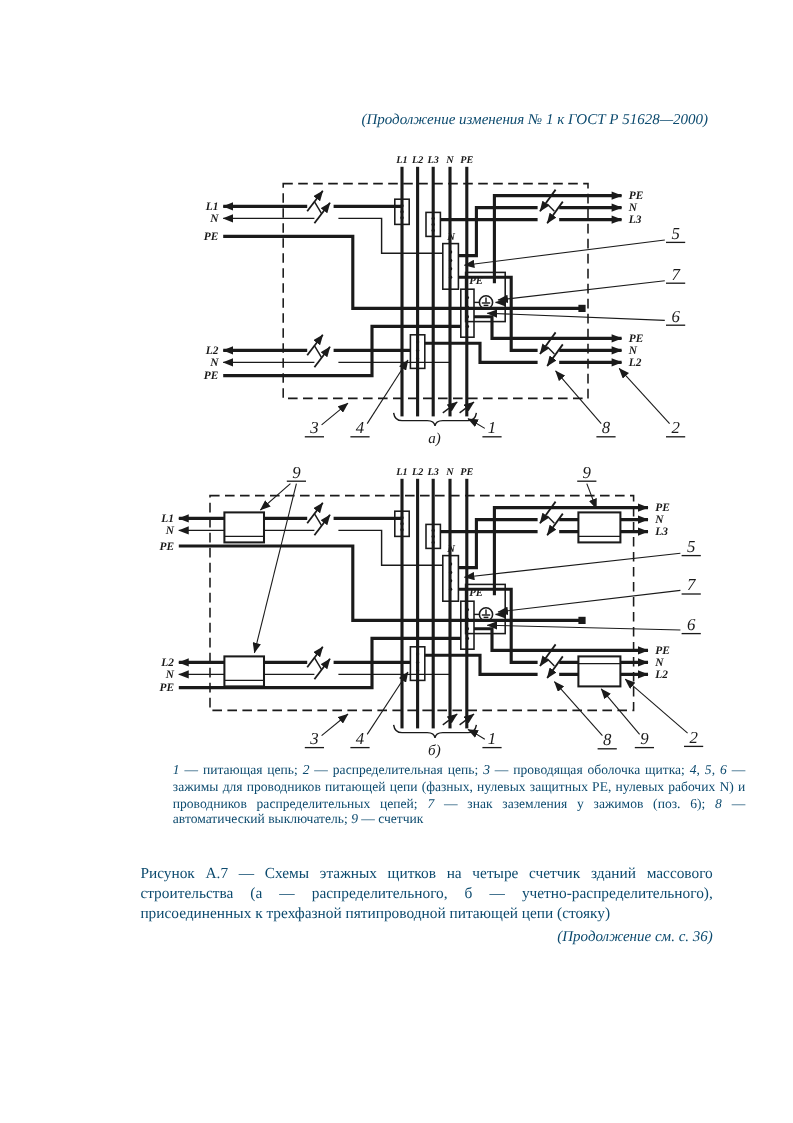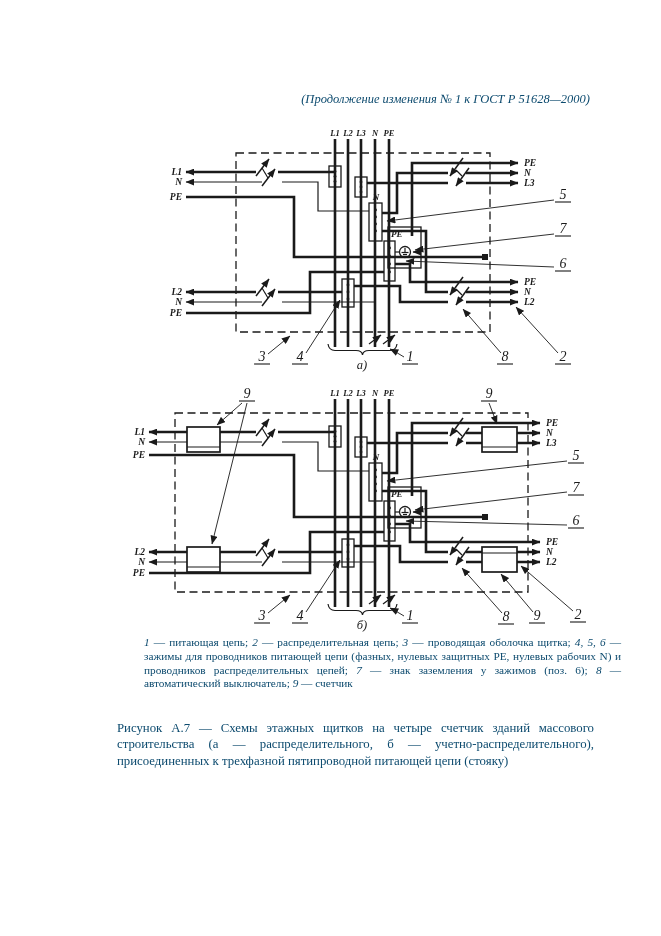--- a/index.html
+++ b/index.html
@@ -366,14 +366,15 @@
         <path class="ul" d="M570,622 H586"></path>
           <path class="ld" d="M573,611 L521,566" marker-end="url(#ah)"></path>
       </g>
     </g>
   </svg>
 
   <div class="legend"><i>1</i> — питающая цепь; <i>2</i> — распределительная цепь; <i>3</i> — проводящая оболочка щитка; <i>4, 5, 6</i> — зажимы для проводников питающей цепи (фазных, нулевых защитных PE, нулевых рабочих N) и проводников распределительных цепей; <i>7</i> — знак заземления у зажимов (поз. 6); <i>8</i> — автоматический выключатель; <i>9</i> — счетчик</div>
 
   <div class="caption">Рисунок А.7 — Схемы этажных щитков на четыре счетчик зданий массового строительства (а — распределительного, б — учетно-распределительного), присоединенных к трехфазной пятипроводной питающей цепи (стояку)</div>
 
+  <div class="footnote">(Продолжение см. с. 36)</div>
 
 </div>
 
 </body></html>

